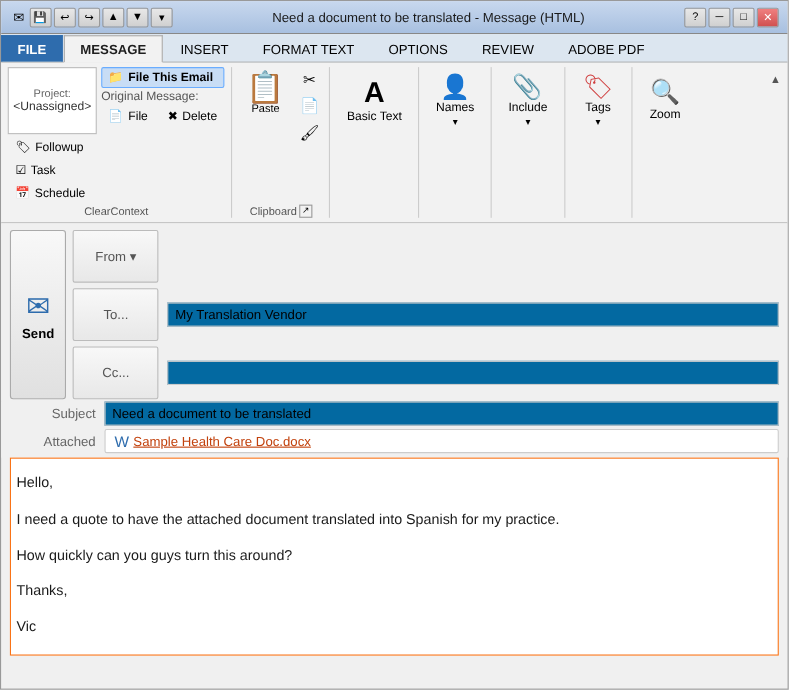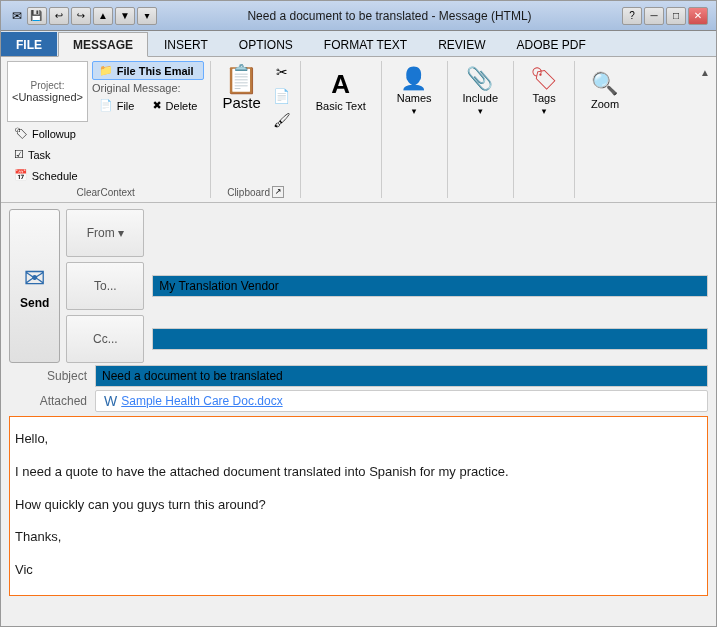--- a/index.html
+++ b/index.html
@@ -167,21 +167,21 @@
     .paste-section {
       display: flex;
       flex-direction: column;
       align-items: center;
     }
     .paste-icon {
       font-size: 28px;
       line-height: 1;
     }
     .paste-label {
-      font-size: 15px;
+      font-size: 10px;
       text-align: right;
     }
     .clipboard-right {
       display: flex;
       flex-direction: column;
       gap: 2px;
     }
     .clipboard-small-btn {
       width: 24px;
       height: 22px;
@@ -257,21 +257,21 @@
       background: white;
       padding: 2px 8px;
       border-radius: 2px;
       flex: 1;
     }
     .attached-file-icon {
       color: #2e6cad;
       font-size: 14px;
     }
     .attached-file-name {
-      color: #3b82f6;
+      color: #c2410c;
       text-decoration: underline;
       font-size: 12px;
       cursor: pointer;
     }
 
     
     .email-body {
       background: white;
       flex: 1;
       padding: 12px 5px;
@@ -330,22 +330,22 @@
     <div class="win-btn">─</div>
     <div class="win-btn">□</div>
     <div class="win-btn close">✕</div>
   </div>
 </div>
 
 <div class="ribbon-tabs">
   <div class="ribbon-tab file-tab">FILE</div>
   <div class="ribbon-tab active">MESSAGE</div>
   <div class="ribbon-tab">INSERT</div>
+  <div class="ribbon-tab">FORMAT TEXT</div>
   <div class="ribbon-tab">OPTIONS</div>
-  <div class="ribbon-tab">FORMAT TEXT</div>
   <div class="ribbon-tab">REVIEW</div>
   <div class="ribbon-tab">ADOBE PDF</div>
 </div>
 
 <div class="ribbon-body">
 
   <div class="ribbon-group">
     <div class="ribbon-group-content">
 
       <div style="display:flex;flex-direction:column;gap:2px;">

